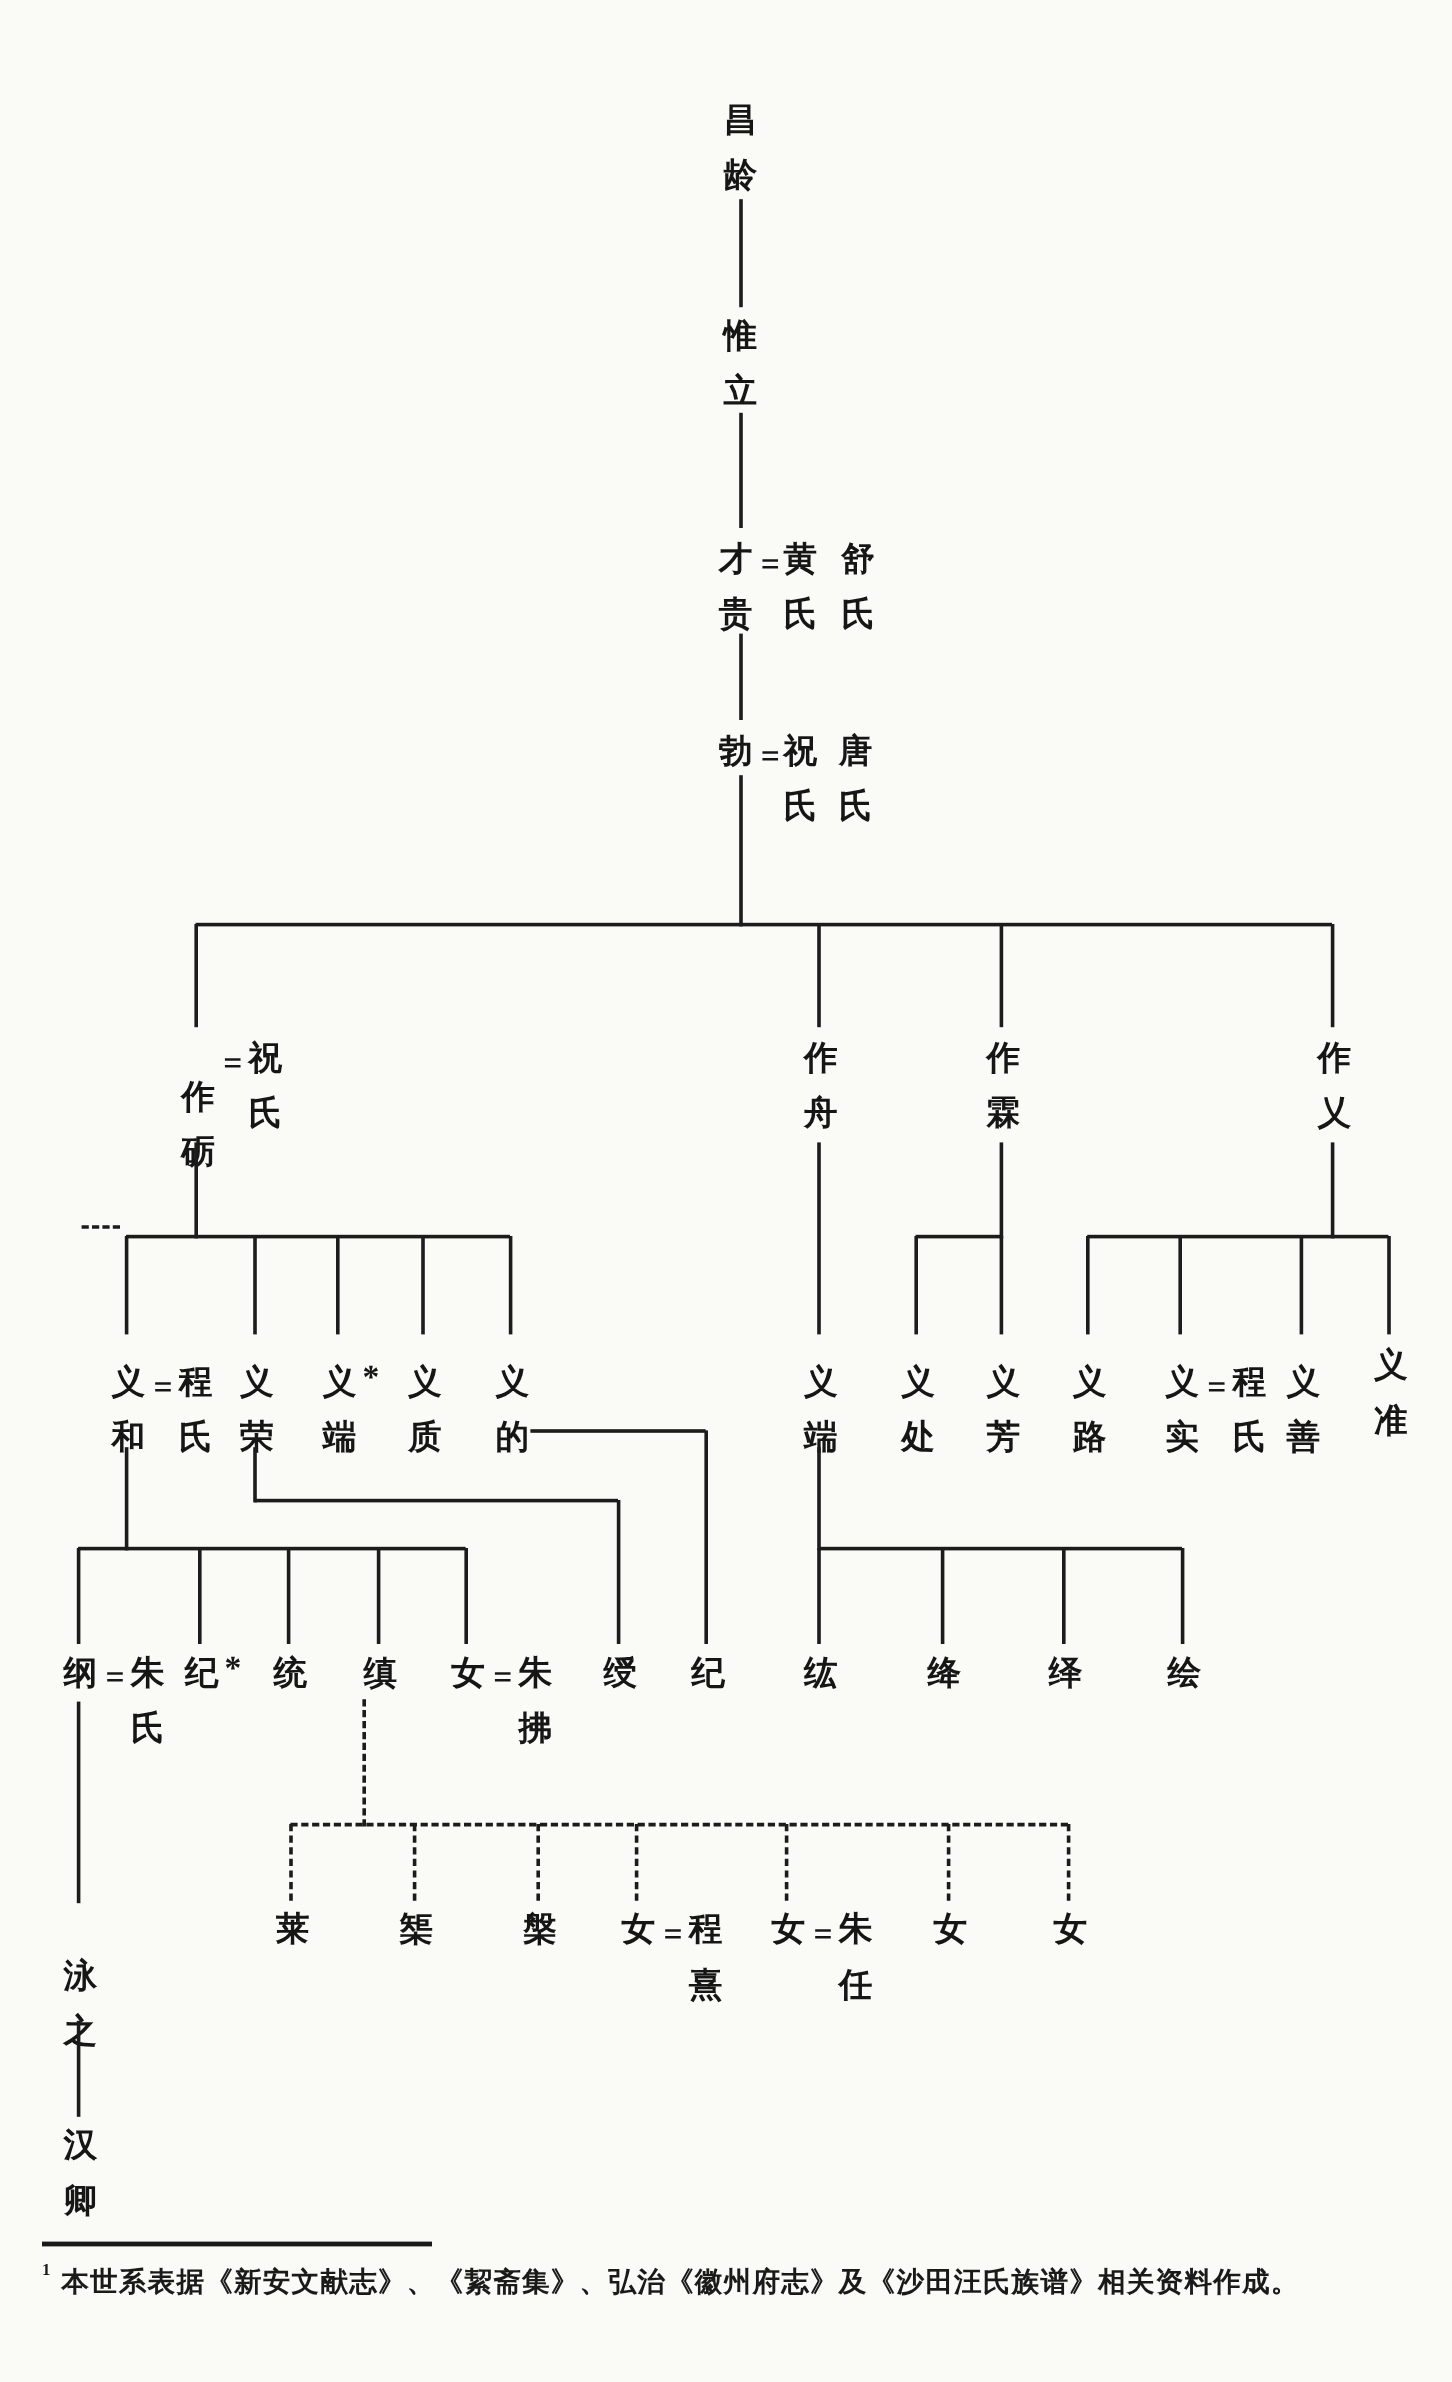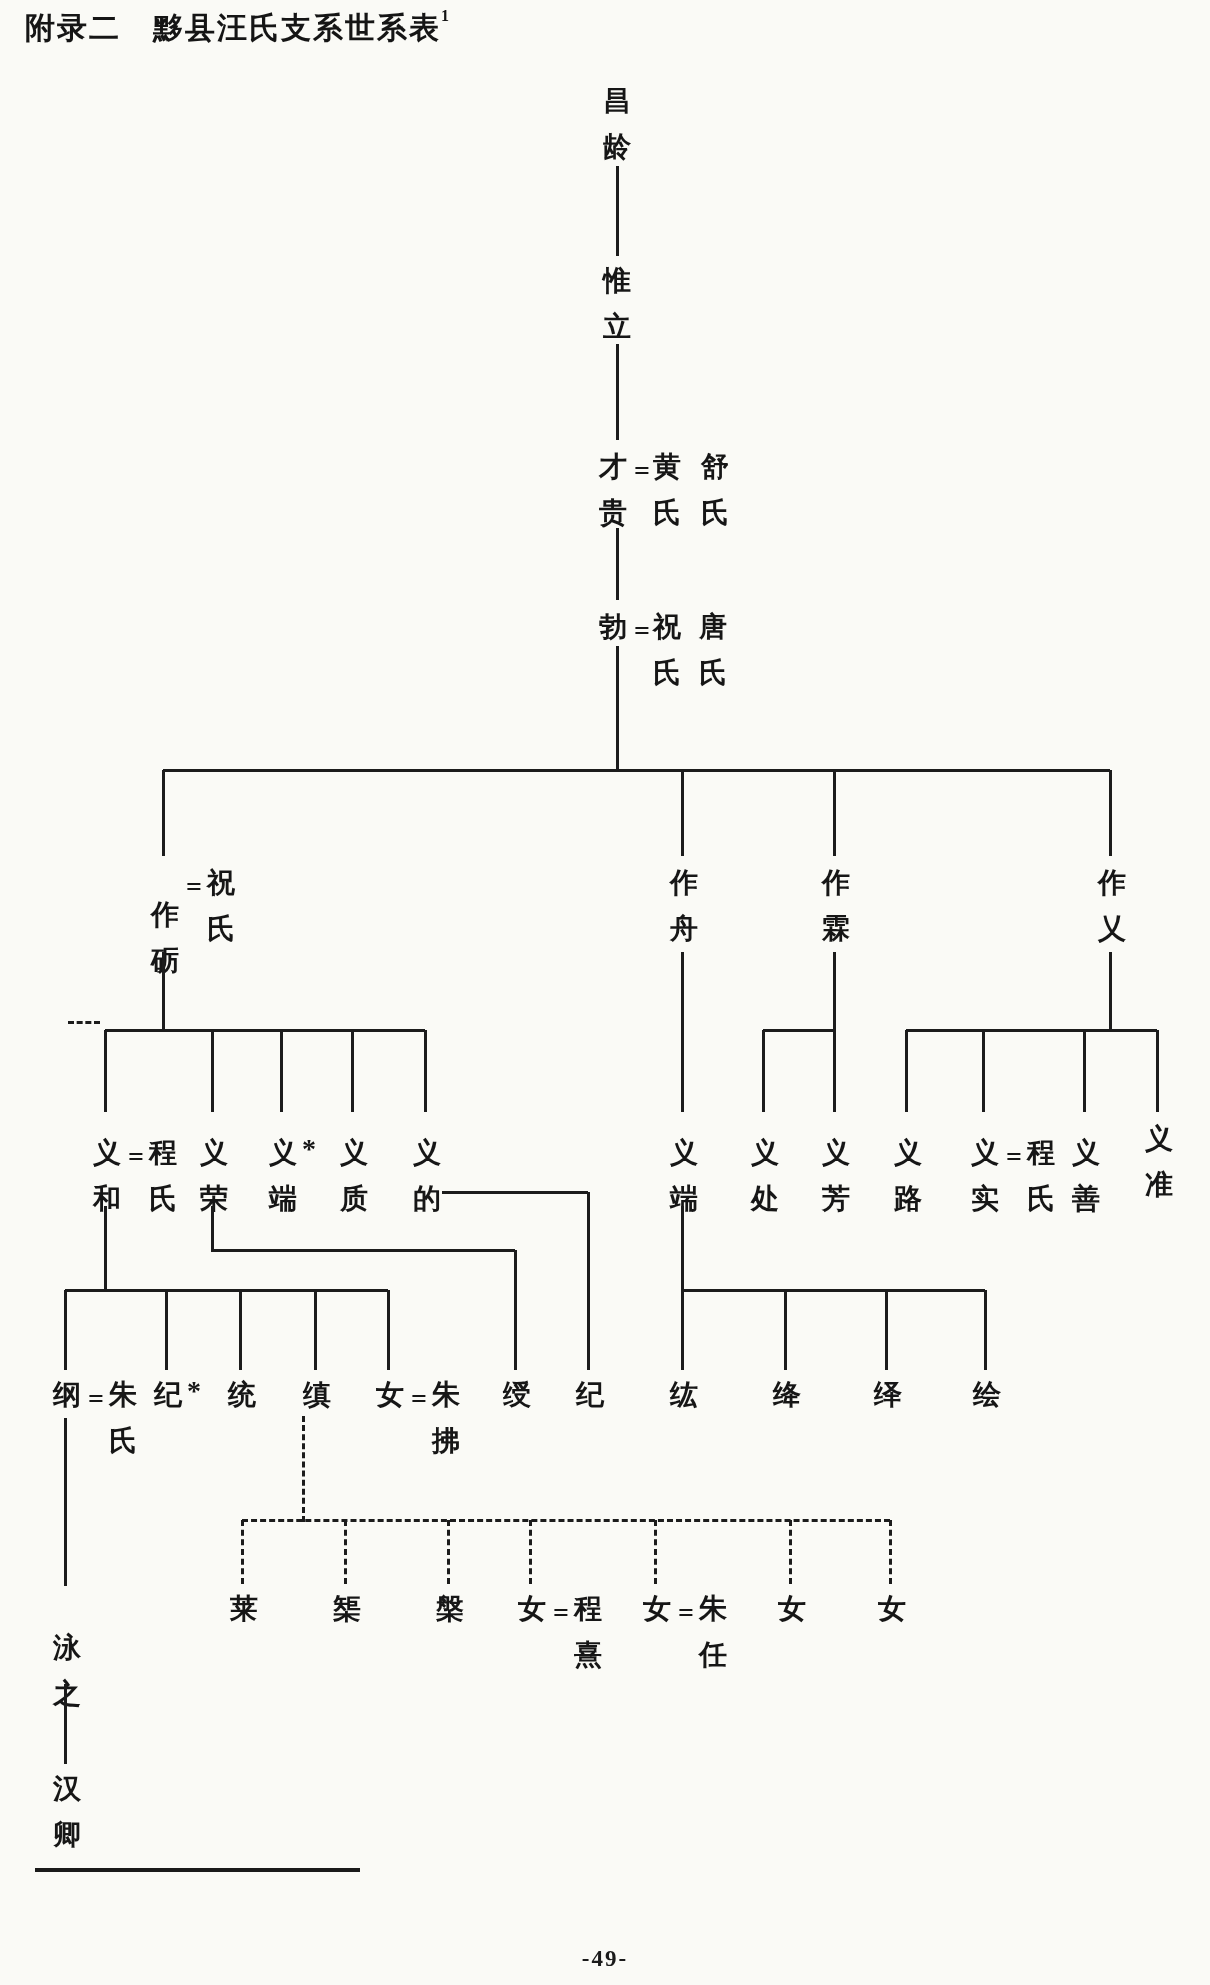--- a/index.html
+++ b/index.html
@@ -48,21 +48,20 @@
     position:absolute;left:0;top:1946px;width:100%;
     text-align:center;font-size:23px;font-weight:bold;color:#1a1a1a;
     letter-spacing:2px;
   }
 </style>
 </head>
 <body>
 
 <div id="page">
 
-  <div class="title"><span>附录二　黟县汪氏支系世系表</span><sup>1</sup></div>
 
   <div id="tree">
       <div class="v-label" style="left: 602px; top: 78px;">昌龄</div>
       <div class="v-label" style="left: 602px; top: 258px;">惟立</div>
       <div class="v-label" style="left: 598px; top: 444px;">才贵</div>
       <div class="v-label" style="left: 627px; top: 448px;">=</div>
       <div class="v-label" style="left: 652px; top: 444px;">黄氏</div>
       <div class="v-label" style="left: 700px; top: 444px;">舒氏</div>
       <div class="v-label" style="left: 598px; top: 604px;">勃</div>
       <div class="v-label" style="left: 627px; top: 608px;">=</div>
@@ -174,16 +173,16 @@
       <div class="edge v dash" style="left: 446.5px; top: 1520px; height: 64px;"></div>
       <div class="edge v dash" style="left: 528.5px; top: 1520px; height: 64px;"></div>
       <div class="edge v dash" style="left: 653.5px; top: 1520px; height: 64px;"></div>
       <div class="edge v dash" style="left: 788.5px; top: 1520px; height: 64px;"></div>
       <div class="edge v dash" style="left: 888.5px; top: 1520px; height: 64px;"></div>
       <div class="edge h dash faint" style="left: 68px; top: 1020.5px; width: 32px;"></div>
     </div>
 
   <div class="foot-rule"></div>
 
+  <div class="footnote"><sup>1</sup><span>本世系表据《新安文献志》、《絜斋集》、弘治《徽州府志》及《沙田汪氏族谱》相关资料作成。</span></div>
 
-  <div class="pageno">-49-</div>
 
 </div>
 
 </body></html>

